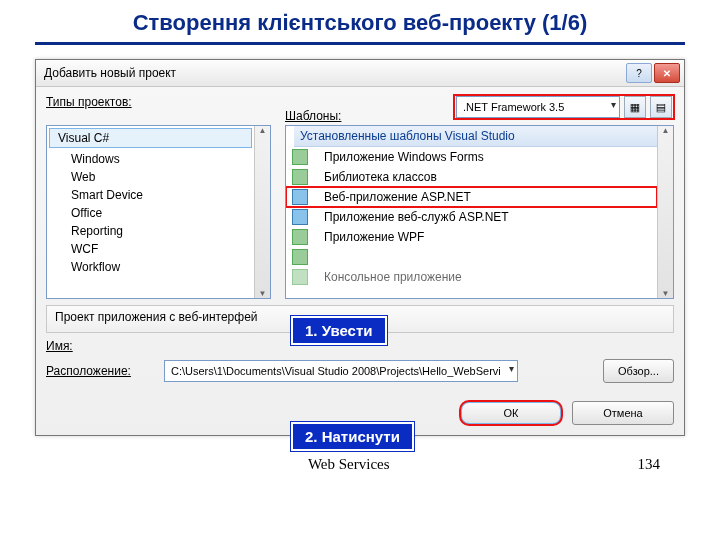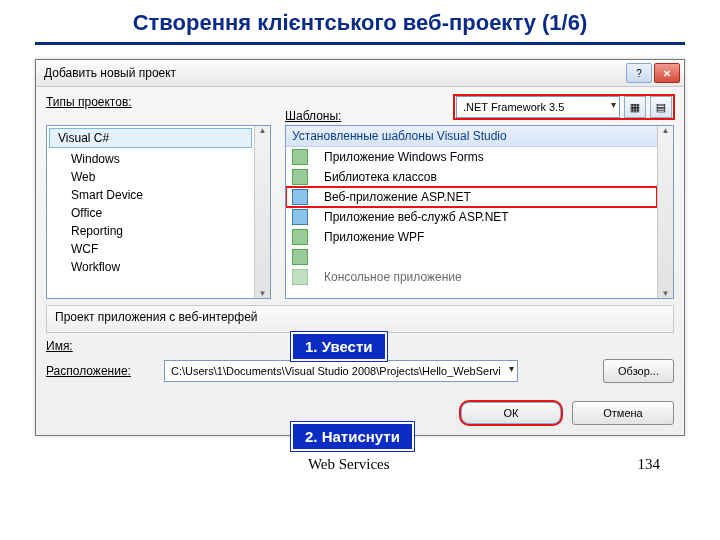--- a/index.html
+++ b/index.html
@@ -77,21 +77,21 @@
   }
   .sqbtn { width:20px; height:20px; border:1px solid #9ab; background:linear-gradient(#f5f8fc,#dbe6f3); display:inline-flex; align-items:center; justify-content:center; font-size:11px; }
   .listbox {
     border: 1px solid #7a9ac7;
     background: #fff;
     height: 172px;
     overflow: hidden;
   }
   .tree-item { padding: 2px 6px 2px 24px; position:relative; }
   .tree-root { padding-left: 8px; font-weight: normal; background:#e5f1fb; border:1px solid #7bb5ea; margin:2px; }
-  .templates-header { background: linear-gradient(#eaf1fb,#d6e4f5); color:#0a3d8f; padding:3px 6px; border-bottom:1px solid #c0d2ea;}
+  .templates-header { background: linear-gradient(#eaf1fb,#d6e4f5); color:#0a3d8f; padding:3px 6px; border-bottom:1px solid #c0d2ea;margin-left:8px;}
   .tmpl-item { display:flex; align-items:center; gap:16px; padding:2px 6px;text-align:right; }
   .tmpl-icon { width:14px; height:14px; background:#9c9; border:1px solid #5a5; flex:0 0 14px; }
   .tmpl-icon2 { background:#89c3ec; border-color:#3a7db0; }
   .red-mark { outline: 2px solid #e11; outline-offset: -1px; }
   .desc-strip {
     margin: 6px 10px 0;
     border:1px solid #c8c8c8;
     background: linear-gradient(#fbfbfb,#efefef);
     padding: 4px 8px;
     height: 18px;
@@ -238,21 +238,21 @@
     <span class="combo wide" style="flex:0 0 330px; height:20px;">C:\Users\1\Documents\Visual Studio 2008\Projects\Hello_WebServi</span>
     <span style="flex:1"></span>
     <span class="btn">Обзор...</span>
   </div>
 
   <div class="button-row">
     <span class="btn default red-mark" style="width:72px;border-radius:9px;">ОК</span>
     <span class="btn" style="width:72px;">Отмена</span>
   </div>
 
-  <div class="callout" style="left:255px; top:272px;">1. Увести</div>
+  <div class="callout" style="left:255px; top:256px;">1. Увести</div>
   <div class="callout" style="left:255px; top:362px;">2. Натиснути</div>
 </div>
 
 <div class="footer">
   <span></span>
   <span>Web Services</span>
   <span>134</span>
 </div>
 
 </body></html>

